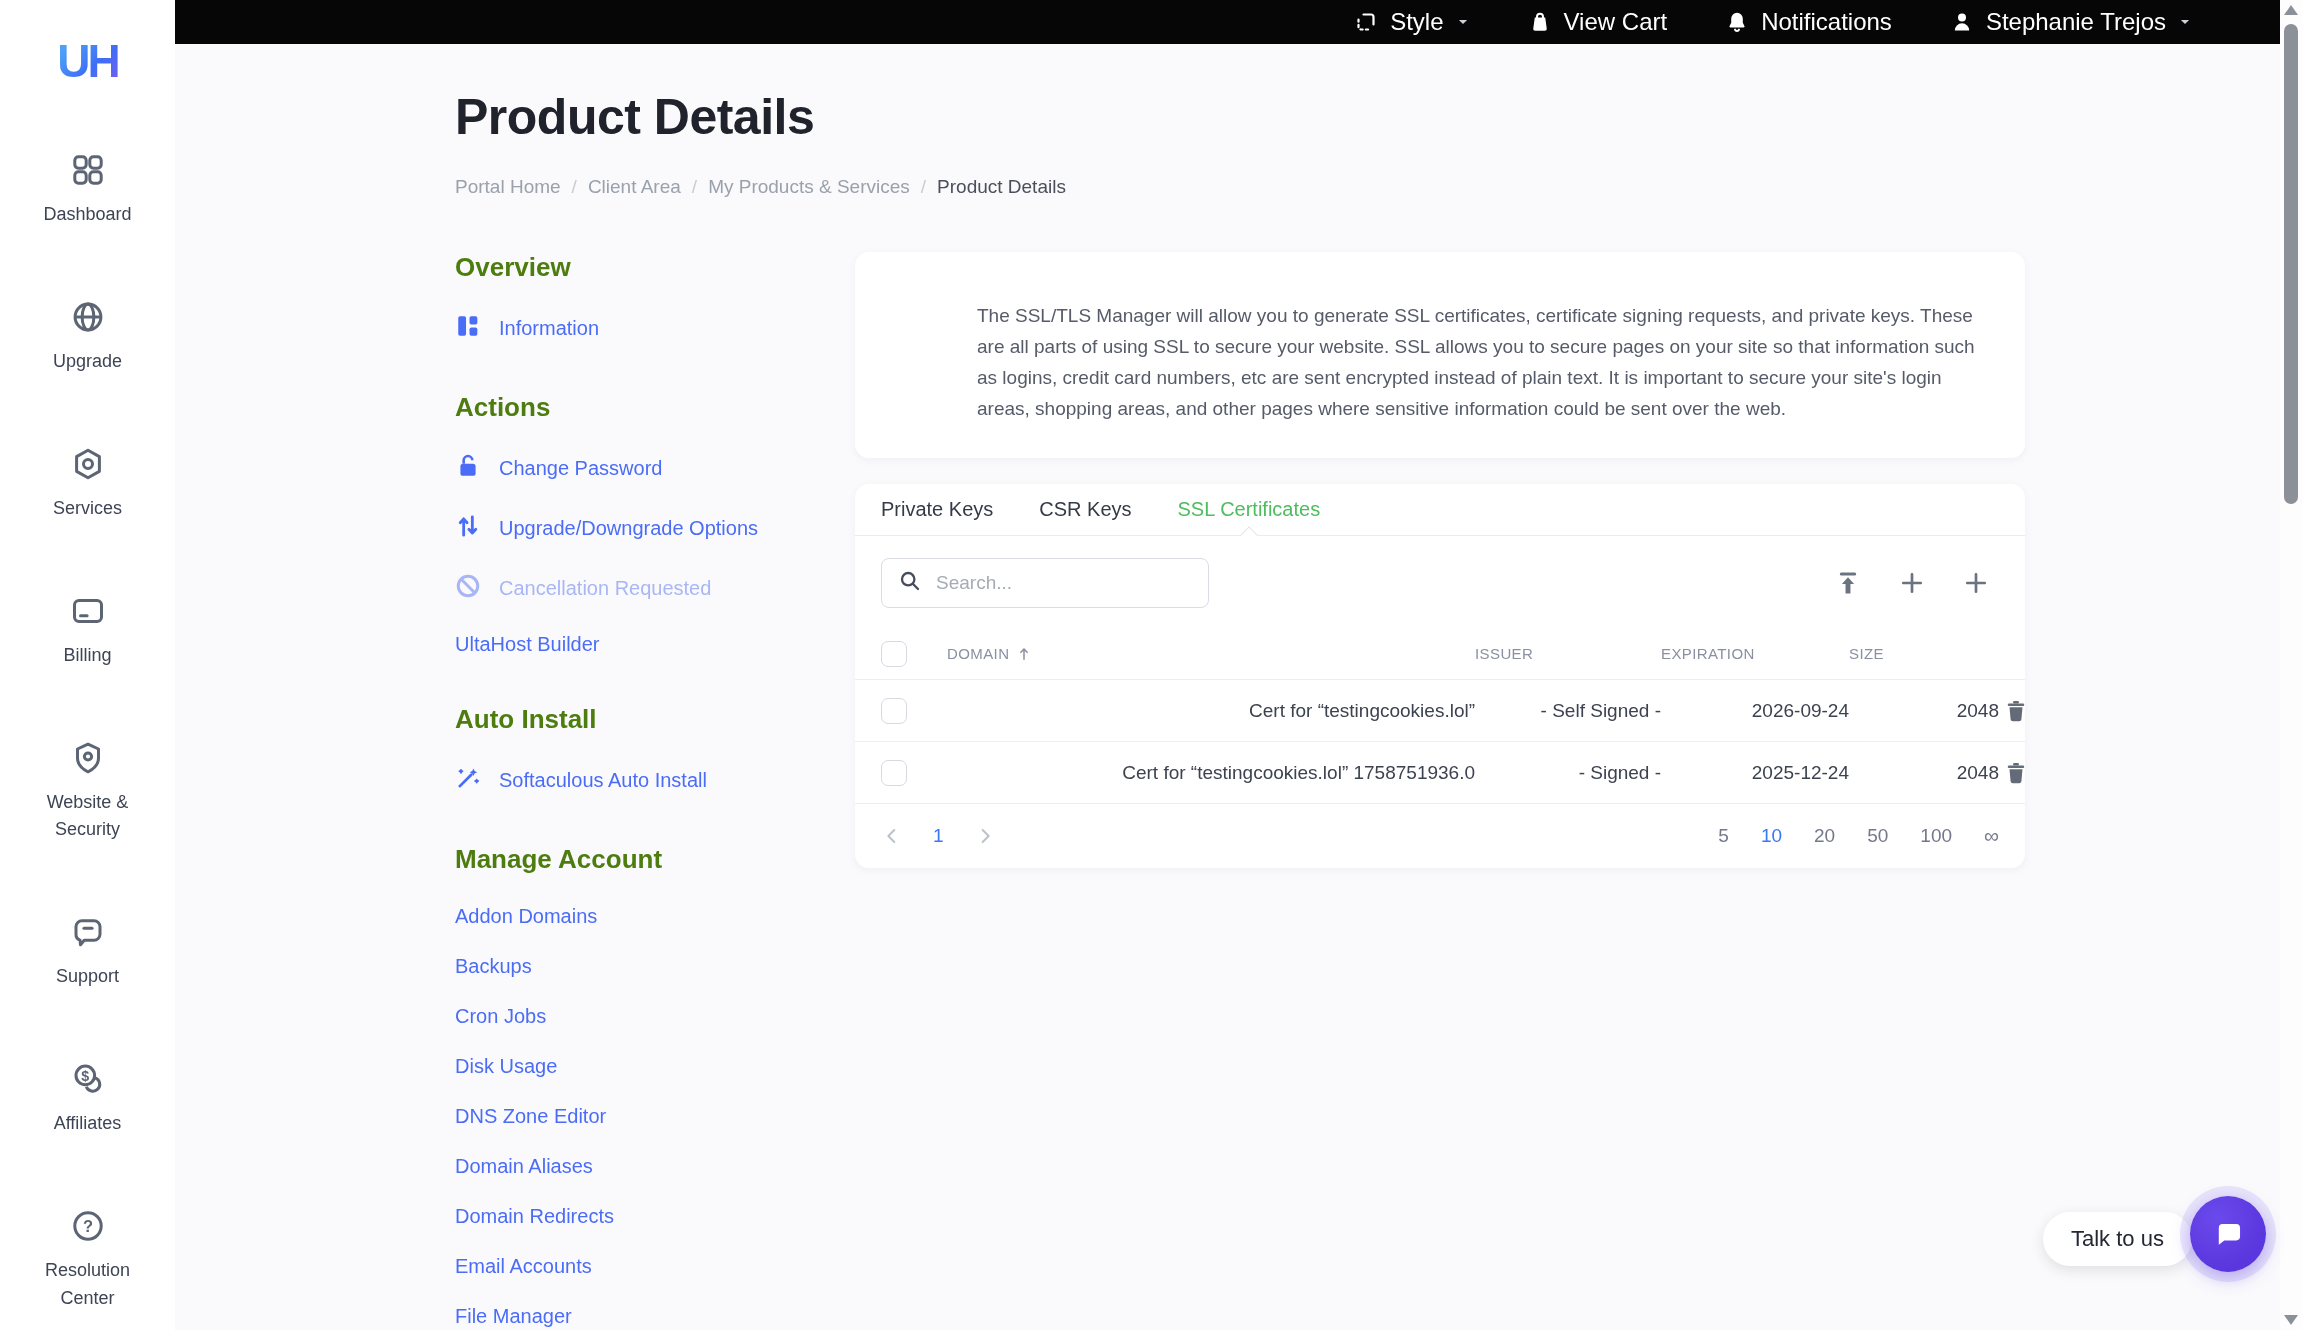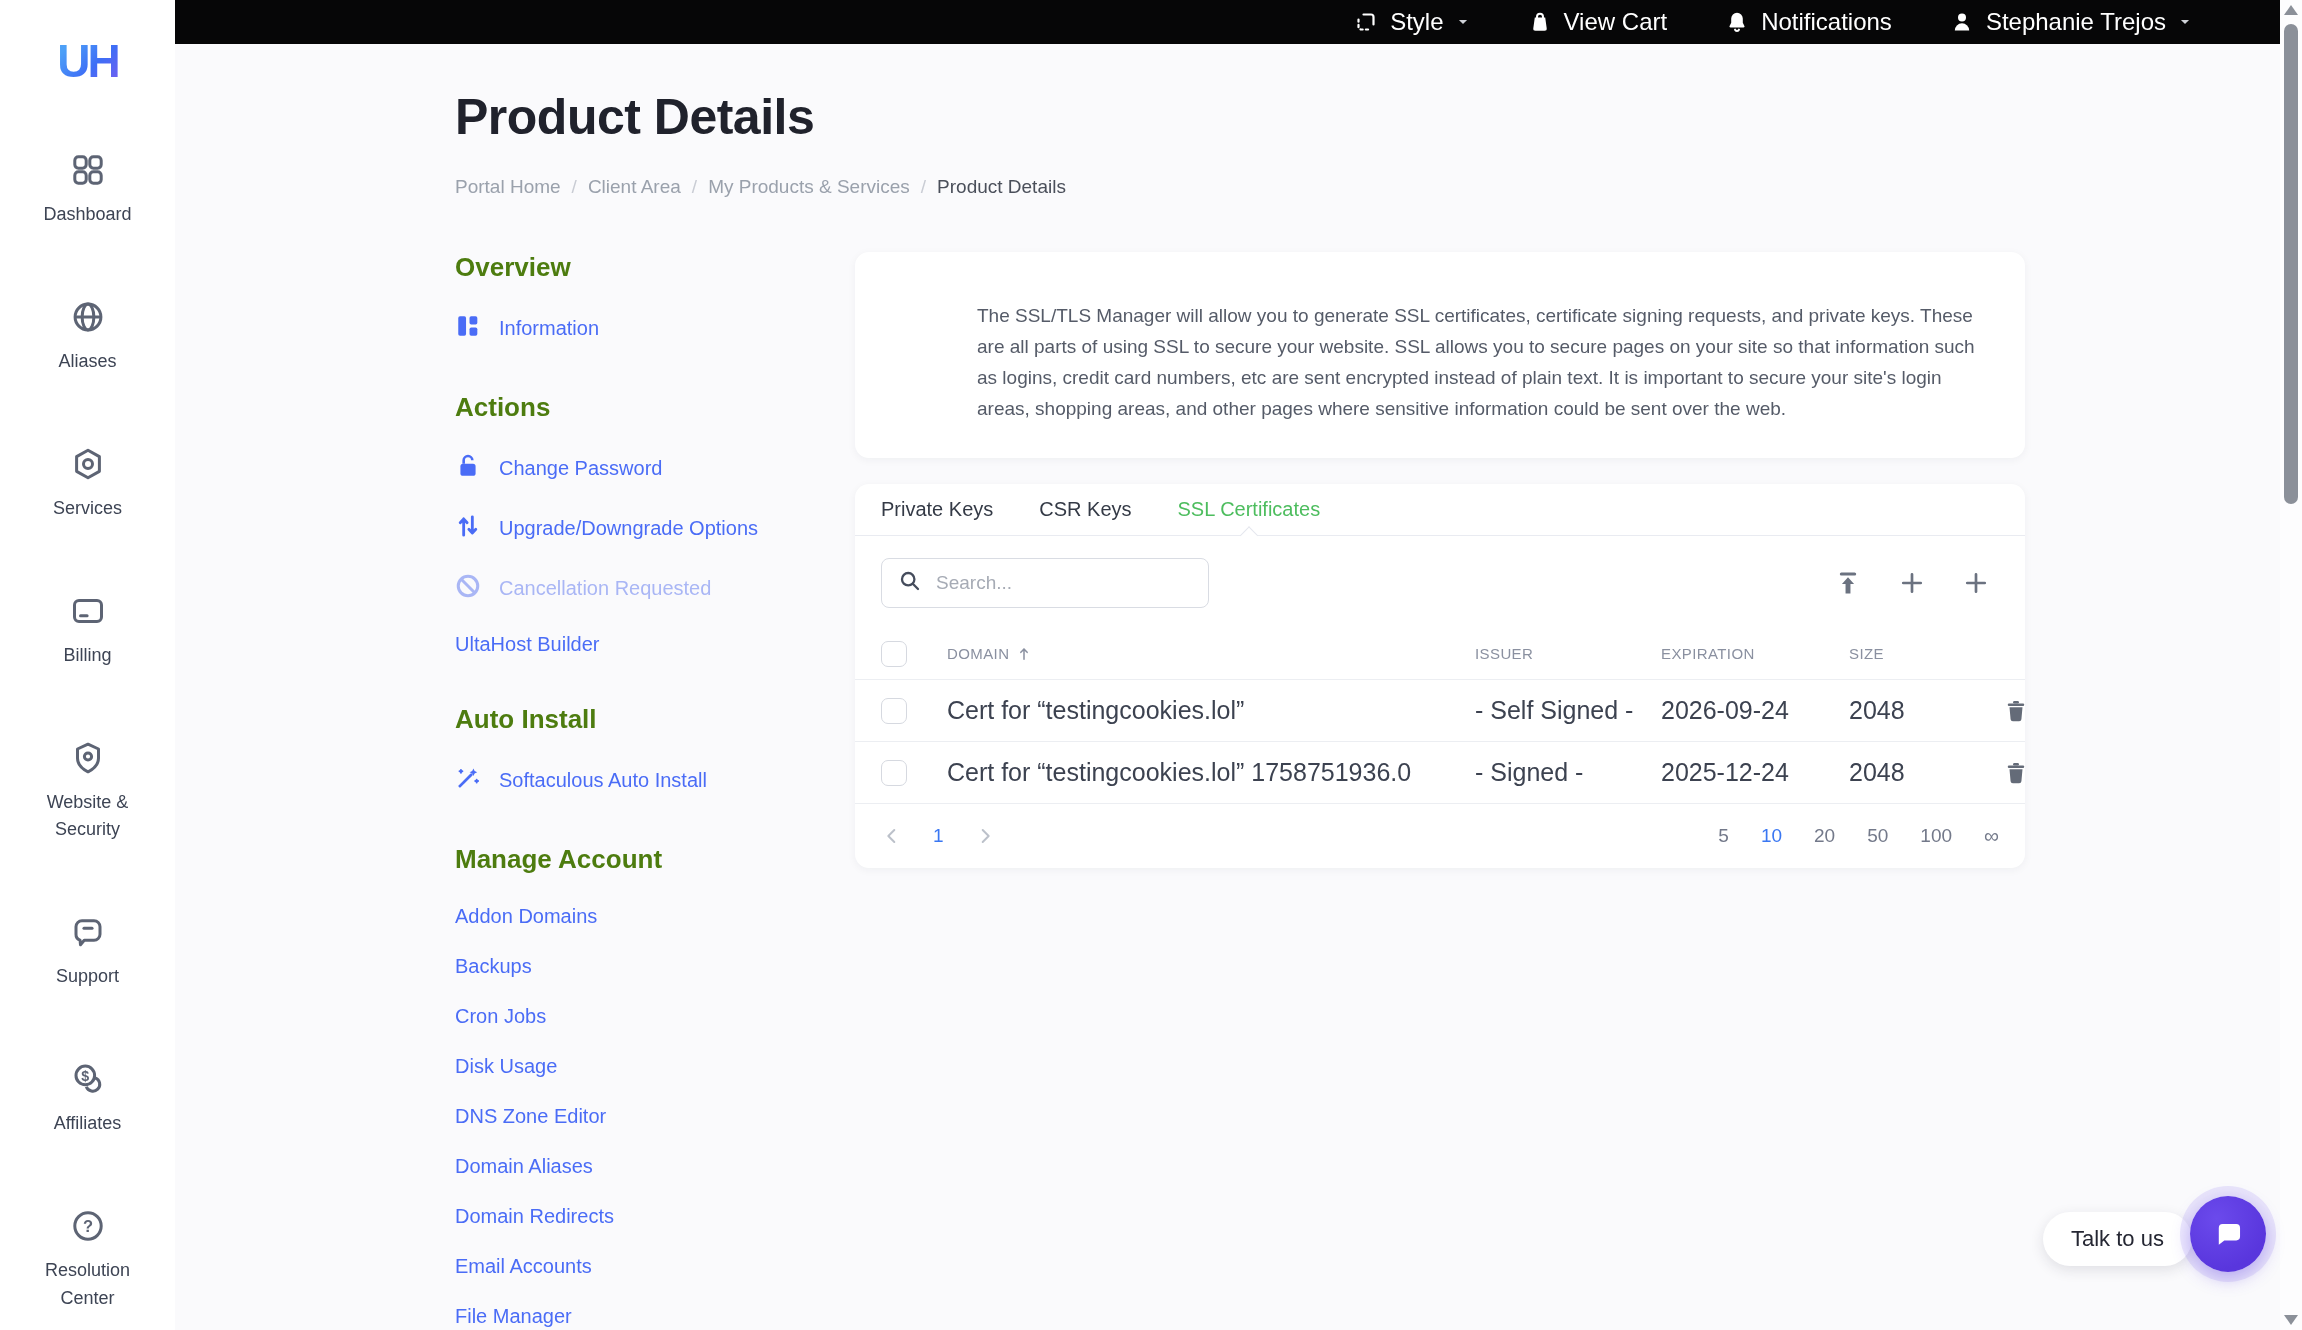--- a/index.html
+++ b/index.html
@@ -86,21 +86,21 @@
   .search-box input { border:none; outline:none; font-size:19px; color:#3c4250; width:100%; font-family:"Liberation Sans",sans-serif; }
   .search-box input::placeholder { color:#a6abb5; }
   .toolbar { display:flex; align-items:center; gap:30px; padding-right:6px; }
   .tool-btn { width:34px; height:34px; display:flex; align-items:center; justify-content:center; cursor:pointer; }
 
   .tbl { width:100%; }
   .tbl-row { display:grid; grid-template-columns:66px 528px 186px 188px 150px 1fr; align-items:center; padding:0 26px; }
   .tbl-header { height:52px; border-bottom:1px solid #eceef2; }
   .th { font-size:15px; color:#8a90a0; letter-spacing:0.4px; display:flex; align-items:center; gap:6px; }
   .tbl-data { height:62px; border-bottom:1px solid #eceef2; }
-  .td { font-size:25px; color:#3c4250; }
+  .td { font-size:19px; color:#3c4250;text-align:right; }
   .checkbox { width:26px; height:26px; border:1.5px solid #d6d9e0; border-radius:7px; background:#fff; cursor:pointer; }
   .trash-cell { display:flex; justify-content:flex-end; }
   .trash-btn { width:34px; height:34px; display:flex; align-items:center; justify-content:center; cursor:pointer; }
 
   .pagination { height:64px; display:flex; align-items:center; justify-content:space-between; padding:0 26px; }
   .pg-left { display:flex; align-items:center; gap:30px; }
   .pg-chev { cursor:pointer; display:flex; }
   .pg-num { font-size:19px; color:#3a77f2; cursor:pointer; }
   .pg-right { display:flex; align-items:center; gap:32px; font-size:19px; color:#73798a; }
   .pg-size { cursor:pointer; }
@@ -137,21 +137,21 @@
       </div>
 
       <div class="nav-item">
         <span>
           <svg viewBox="0 0 24 24" width="36" height="36" fill="none" stroke="#5d6474" stroke-width="2">
               <circle cx="12" cy="12" r="8.6"></circle>
               <ellipse cx="12" cy="12" rx="3.9" ry="8.6"></ellipse>
               <path d="M3.4 12h17.2"></path>
             </svg>
         </span>
-        <span class="nav-label">Aliases</span>
+        <span class="nav-label">Upgrade</span>
       </div>
 
       <div class="nav-item">
         <span>
           <svg viewBox="0 0 24 24" width="36" height="36" fill="none" stroke="#5d6474" stroke-width="2" stroke-linejoin="round">
               <path d="M12 2.8l7.6 4.3v9.8L12 21.2l-7.6-4.3V7.1z"></path>
               <circle cx="12" cy="12" r="3"></circle>
             </svg>
         </span>
         <span class="nav-label">Services</span>

